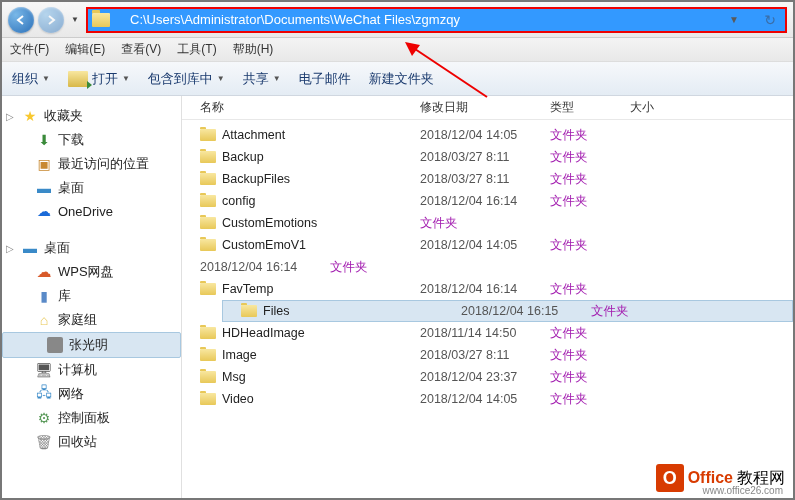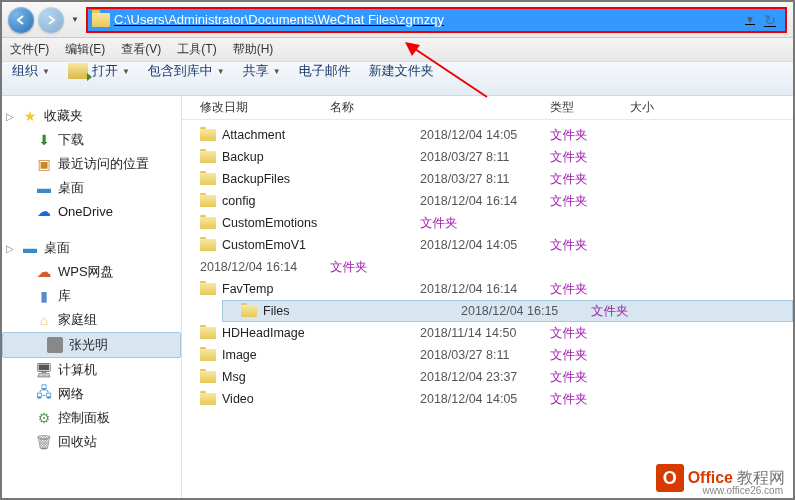--- a/index.html
+++ b/index.html
@@ -2,31 +2,31 @@
 <html><head>
   <meta charset="utf-8">
   <style>
     * { margin: 0; padding: 0; box-sizing: border-box; font-family: "Microsoft YaHei", "Segoe UI", sans-serif; }
     body { width: 795px; height: 500px; background: #fff; border: 2px solid #777; position: relative; overflow: hidden; }
     
     .nav-bar { height: 36px; background: linear-gradient(#f8f8f8, #e8e8e8); border-bottom: 1px solid #ccc; display: flex; align-items: center; padding: 3px 6px; gap: 4px; }
     .nav-btn { width: 26px; height: 26px; border-radius: 50%; background: radial-gradient(circle at 30% 30%, #7ab8e8, #2a6fb8); display: flex; align-items: center; justify-content: center; color: #fff; font-size: 14px; cursor: pointer; box-shadow: inset 0 1px 2px rgba(255,255,255,.4), 0 1px 2px rgba(0,0,0,.3); }
     .nav-btn.fwd { opacity: .5; }
     .dropdown-small { width: 14px; height: 22px; display: flex; align-items: center; justify-content: center; color: #444; font-size: 8px; }
-    .address-bar { flex: 1; height: 26px; background: #3399ff; border: 2px solid #e00; display: flex; align-items: center; padding: 0 4px; gap: 4px; text-decoration: underline; }
+    .address-bar { flex: 1; height: 26px; background: #3399ff; border: 2px solid #e00; display: flex; align-items: center; padding: 0 4px; gap: 20px; }
     .folder-ico { width: 18px; height: 14px; background: linear-gradient(#f8e7a0, #e8c858); border-radius: 1px; position: relative; }
     .folder-ico::before { content: ""; position: absolute; top: -3px; left: 0; width: 8px; height: 3px; background: #e8c858; border-radius: 1px 1px 0 0; }
     .addr-text { color: #fff; font-size: 13px; flex: 1; }
     .addr-arrow { color: #5a5a5a; font-size: 10px; }
     .refresh-ico { width: 22px; height: 22px; color: #3a6ea8; font-size: 14px; text-align: center; line-height: 22px; }
     
     .menu-bar { height: 24px; background: linear-gradient(#f4f4f4, #e8e8e8); border-bottom: 1px solid #ddd; display: flex; align-items: center; padding: 0 8px; gap: 16px; font-size: 12px; color: #333; }
     .menu-item { cursor: pointer; }
     
-    .toolbar { height: 34px; background: linear-gradient(#f6f8fb, #e4ecf4); border-bottom: 1px solid #d0d7e0; display: flex; align-items: flex-start; padding: 0 10px; gap: 18px; font-size: 13px; color: #1a3a6e; }
+    .toolbar { height: 34px; background: linear-gradient(#f6f8fb, #e4ecf4); border-bottom: 1px solid #d0d7e0; display: flex; align-items: center; padding: 0 10px; gap: 18px; font-size: 13px; color: #1a3a6e; }
     .tb-item { display: flex; align-items: center; gap: 4px; cursor: pointer; }
     .tb-drop { font-size: 8px; color: #555; }
     .open-ico { width: 20px; height: 16px; background: linear-gradient(#f8e7a0, #d8b848); border-radius: 1px; position: relative; }
     .open-ico::after { content: ""; position: absolute; right: -4px; bottom: -2px; border-left: 5px solid #3a8a3a; border-top: 4px solid transparent; border-bottom: 4px solid transparent; }
     
     .content { display: flex; height: calc(100% - 94px); }
     .sidebar { width: 180px; background: #fff; border-right: 1px solid #e0e0e0; padding: 8px 0; overflow: hidden; }
     .tree-group { margin-bottom: 14px; }
     .tree-item { display: flex; align-items: center; gap: 6px; padding: 3px 6px 3px 16px; font-size: 13px; color: #222; cursor: pointer; white-space: nowrap; }
     .tree-item.lvl2 { padding-left: 34px; }
@@ -61,21 +61,21 @@
     .fdate { width: 130px; padding: 0 8px; color: #555; }
     .ftype { width: 80px; padding: 0 8px; color: #a21caf; }
     .ffolder-ico { width: 16px; height: 12px; background: linear-gradient(#f8e7a0, #e8c858); border-radius: 1px; flex-shrink: 0; position: relative; }
     .ffolder-ico::before { content: ""; position: absolute; top: -2px; left: 0; width: 6px; height: 2px; background: #e8c858; border-radius: 1px 1px 0 0; }
     
     .red-arrow { position: absolute; top: 40px; left: 400px; width: 90px; height: 60px; pointer-events: none; }
     
     .watermark { position: absolute; right: 8px; bottom: 6px; display: flex; align-items: center; gap: 4px; font-size: 16px; }
     .wm-logo { width: 28px; height: 28px; background: #d83b01; border-radius: 3px; color: #fff; display: flex; align-items: center; justify-content: center; font-weight: bold; font-size: 18px; }
     .wm-text { color: #d83b01; font-weight: bold; }
-    .wm-text2 { color: #737373; }
+    .wm-text2 { color: #000000; }
   </style>
 </head>
 <body>
 
 <div class="nav-bar">
   <div class="nav-btn">
     <svg width="12" height="12" viewBox="0 0 12 12">
         <path d="M8 2 L3 6 L8 10" stroke="#fff" stroke-width="2" fill="none"></path>
       </svg>
   </div>
@@ -189,22 +189,22 @@
         </div>
       <div class="tree-item lvl2">
           <span class="ico ico-bin">🗑</span>
           <span>回收站</span>
         </div>
     </div>
   </div>
 
   <div class="file-area">
     <div class="col-headers">
+      <div class="col col-name">名称</div>
       <div class="col col-date">修改日期</div>
-      <div class="col col-name">名称</div>
       <div class="col col-type">类型</div>
       <div class="col col-size">大小</div>
     </div>
     <div class="file-list" id="file-list">
         <div class="file-row">
           <div class="fname">
             <span class="ffolder-ico"></span>
             <span>Attachment</span>
           </div>
           <div class="fdate">2018/12/04 14:05</div>

